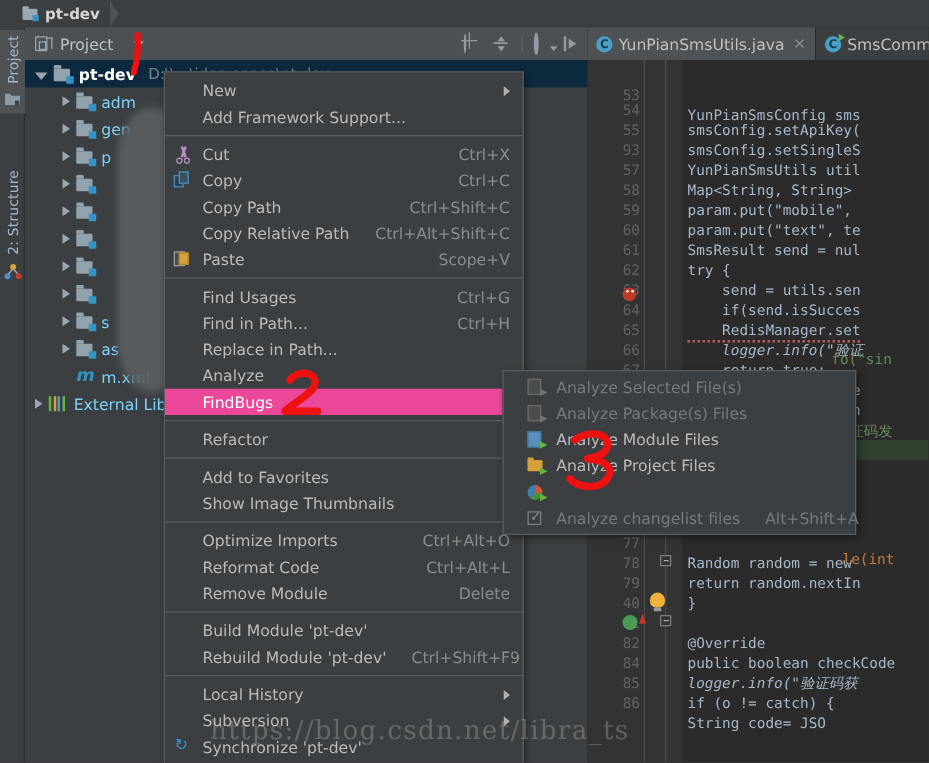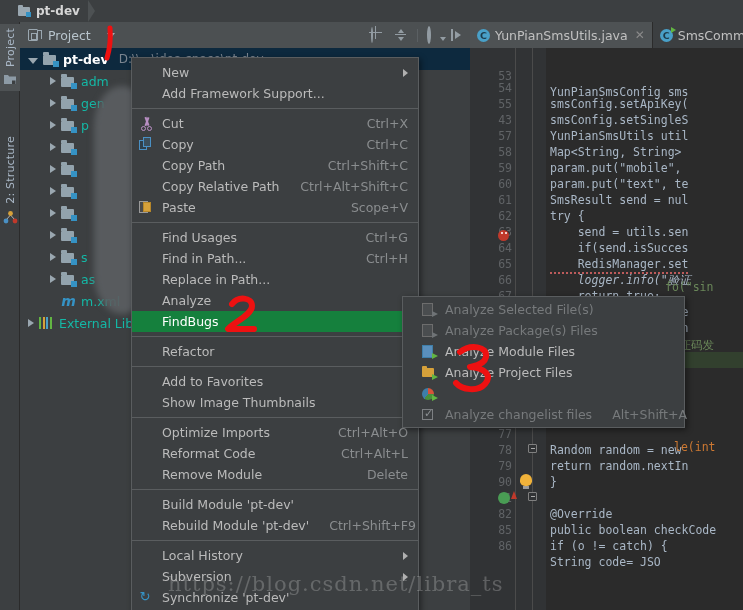--- a/index.html
+++ b/index.html
@@ -153,21 +153,21 @@
     position: absolute; left: 0; top: 2px; width: 13px; height: 10px;
     background: #93a3ad; border-radius: 1px;
   }
   .fico .body:before {
     content:''; position: absolute; left: 0; top: -2.5px; width: 6px; height: 3px;
     background: #93a3ad; border-radius: 1px 1px 0 0;
   }
   .fico .badge {
     position: absolute; right: -1px; bottom: -1px; width: 6px; height: 6px; background: #3592c4;
   }
-  .tree-label { color: #14b8a6; }
+  .tree-label { color: #7dd3fc; }
   .tree-row.selected .tree-label { color: #ffffff; font-weight: bold; }
   .tree-path { color: #7b8590; font-weight: normal; margin-left: 10px; font-size: 12px; }
   .blur-mask {
     position: absolute; left: 74px; top: 38px; width: 56px; height: 228px;
     background: rgba(90,94,97,0.93);
     border-radius: 28px / 40px;
     filter: blur(3px);
     pointer-events: none;
   }
   .xml-ico {
@@ -267,21 +267,21 @@
     position: absolute; left: 131px; top: 57px; width: 288px;
     background: #3c3f41; border: 1px solid #5a5d5f;
     box-shadow: 2px 2px 6px rgba(0,0,0,0.45);
     padding: 4px 0;
     font-size: 12.5px;
   }
   .mi {
     position: relative; height: 21px; display: flex; align-items: center;
     padding-left: 30px; padding-right: 10px; color: #bbbbbb; white-space: nowrap;
   }
-  .mi.sel { background: #15803d; color: #ffffff; }
+  .mi.sel { background: #ec4899; color: #ffffff; }
   .mi .acc { margin-left: auto; color: #8a8d8f; padding-left: 20px; }
   .mi .submark {
     margin-left: auto; width: 0; height: 0;
     border-top: 4px solid transparent; border-bottom: 4px solid transparent;
     border-left: 5px solid #b0b0b0;
   }
   .mi.sel .submark { border-left-color: #ffffff; }
   .mi .mico { position: absolute; left: 7px; top: 3px; width: 15px; height: 15px; }
   .msep { height: 1px; background: #5a5d5f; margin: 4px 0; }
 
@@ -566,21 +566,21 @@
         </div>
         <div class="ln">
           <span class="num">54</span>
           <span class="code">smsConfig.setApiKey(</span>
         </div>
         <div class="ln">
           <span class="num">55</span>
           <span class="code">smsConfig.setSingleS</span>
         </div>
         <div class="ln">
-          <span class="num">43</span>
+          <span class="num">93</span>
           <span class="code">YunPianSmsUtils util</span>
         </div>
         <div class="ln">
           <span class="num">57</span>
           <span class="code">Map&lt;String, String&gt;</span>
         </div>
         <div class="ln">
           <span class="num">58</span>
           <span class="code">param.put("mobile",</span>
         </div>
@@ -633,30 +633,34 @@
         </div>
         <div class="ln">
           <span class="num">78</span>
           <span class="code kw">return random.nextIn</span>
         </div>
         <div class="ln">
           <span class="num">79</span>
           <span class="code">}</span>
         </div>
         <div class="ln">
-          <span class="num">90</span>
+          <span class="num">40</span>
           <span class="code"></span>
         </div>
         <div class="ln">
           <span class="num">81</span>
           <span class="code ann">@Override</span>
         </div>
         <div class="ln">
           <span class="num">82</span>
           <span class="code kw">public boolean checkCode</span>
+        </div>
+        <div class="ln">
+          <span class="num">84</span>
+          <span class="code fld">logger.info("验证码获</span>
         </div>
         <div class="ln">
           <span class="num">85</span>
           <span class="code kw">if (o != catch) {</span>
         </div>
         <div class="ln">
           <span class="num">86</span>
           <span class="code">String code= JSO</span>
         </div>
       </div>

